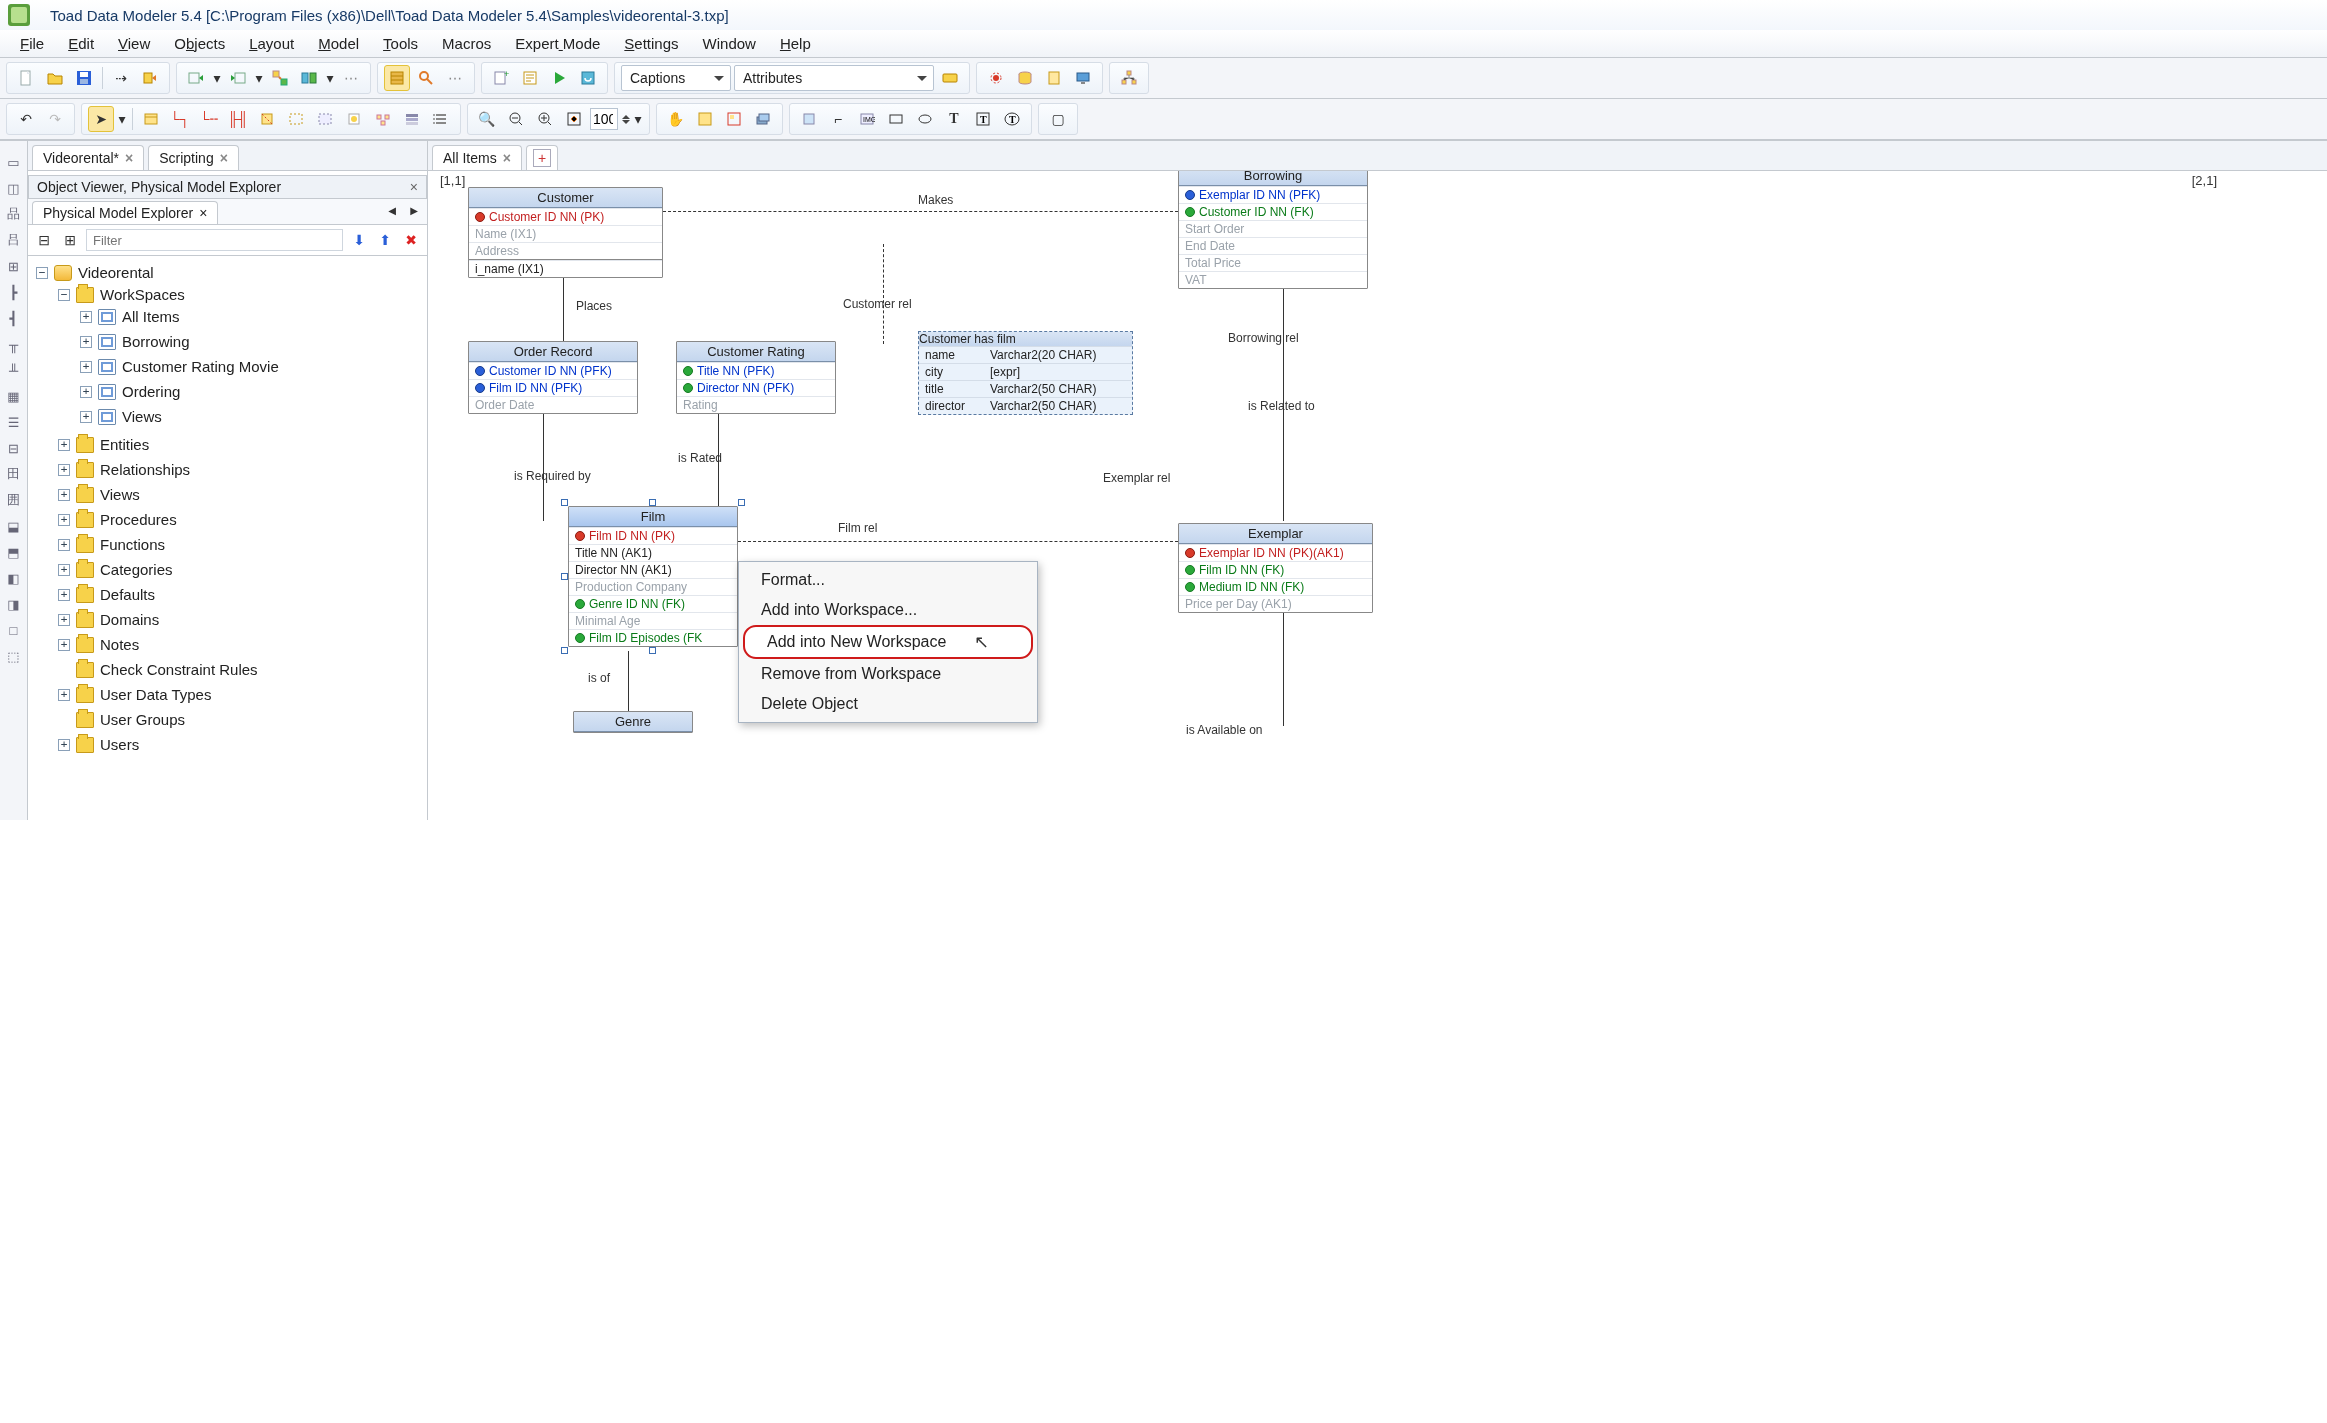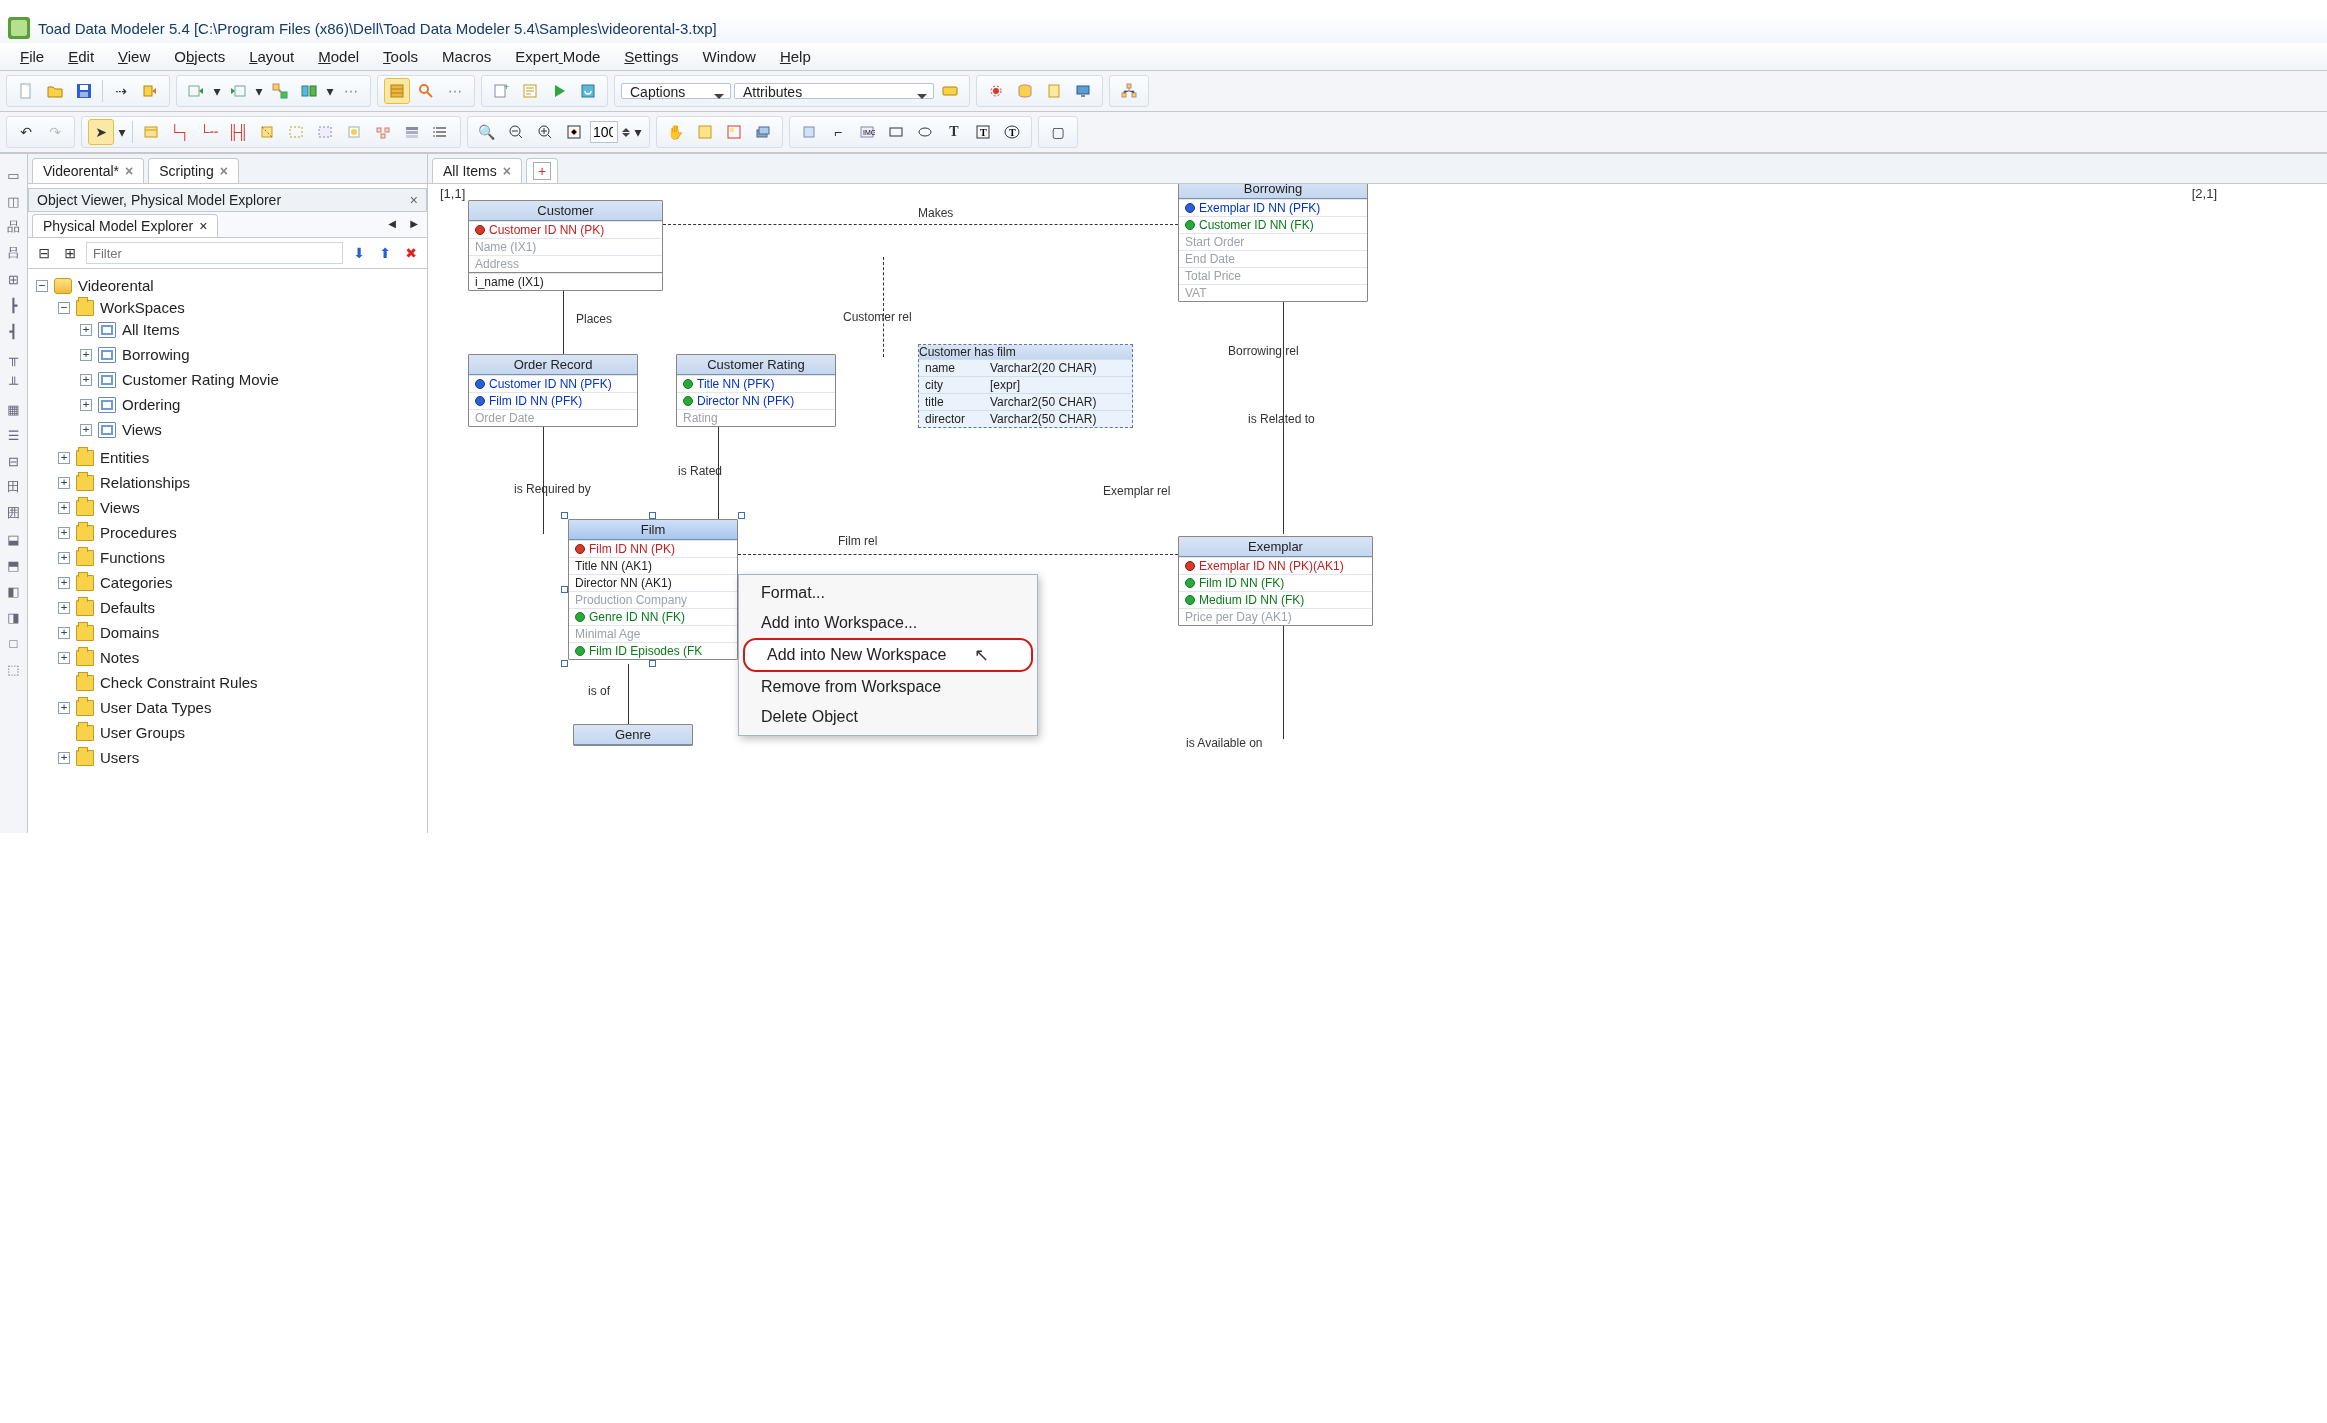--- a/index.html
+++ b/index.html
@@ -1,34 +1,34 @@
 <!DOCTYPE html>
 <html><head>
 <meta charset="utf-8">
 <style>
   * { box-sizing: border-box; }
   html, body { margin:0; padding:0; font-family: "Segoe UI", Tahoma, sans-serif; font-size:13px; background:#fff; color:#222; user-select:none; }
   :root { --blue-grad-top:#f5f9fd; --blue-grad-bot:#dce7f5; --border:#9db6d1; --panel:#e8eef7; --tbbg:#f3f5f9; --tbborder:#c4c9cf; --yellow:#f7d64a; --highlight:#fdf2b3; }
   
-  .titlebar { display:flex; align-items:center; gap:8px; padding:4px 8px; background:linear-gradient(#fff,#f3f7fc);margin-top:13px; }
+  .titlebar { display:flex; align-items:center; gap:20px; padding:4px 8px; background:linear-gradient(#fff,#f3f7fc); }
   .titlebar img,.titlebar .appicon { width:22px; height:22px; }
   .appicon { background:#5a9e3c; border-radius:3px; position:relative; }
   .appicon::after{content:"";position:absolute;inset:3px;background:#b7e08e;border-radius:2px;}
   .titletext { font-size:15px; color:#173a66; }
   
   .menubar { display:flex; gap:4px; padding:3px 10px; background:linear-gradient(#fff,#f0f3f8); border-bottom:1px solid var(--tbborder); }
   .menuitem { padding:2px 10px; font-size:15px; color:#222; cursor:pointer; border-radius:2px; }
   .menuitem .ul { text-decoration:underline; }
   
   .toolrow { display:flex; flex-wrap:wrap; gap:6px; padding:4px 6px; border-bottom:1px solid var(--tbborder); background:var(--tbbg); }
   .toolgroup { display:flex; align-items:center; gap:3px; padding:2px 6px; border:1px solid #d6dde6; border-radius:3px; background:linear-gradient(#fbfdff,#eef3f9); }
   .tbtn { width:26px; height:26px; display:flex; align-items:center; justify-content:center; border:1px solid transparent; border-radius:3px; cursor:pointer; font-size:14px; color:#333; }
   .tbtn svg { width:16px; height:16px; }
   .sep { width:1px; height:22px; background:#c9d1da; margin:0 2px; }
-  .combo { height:16px; border:1px solid #b8c4d2; background:#fff; padding:0 22px 0 8px; font-size:14px; border-radius:2px; position:relative; display:flex;align-items:flex-start; }
+  .combo { height:26px; border:1px solid #b8c4d2; background:#fff; padding:0 22px 0 8px; font-size:14px; border-radius:2px; position:relative; display:flex;align-items:center; }
   .combo::after{content:"";position:absolute;right:6px;top:10px;border:5px solid transparent;border-top-color:#444;}
   .spin { display:flex; align-items:center; gap:4px; }
   .spin input { width:28px; height:22px; border:1px solid #b8c4d2; text-align:right; padding-right:4px; font-size:14px;}
   
   .mainarea { display:flex; height:680px; position:relative; border-top:1px solid var(--tbborder); }
   .sidestrip { width:28px; background:var(--tbbg); border-right:1px solid var(--tbborder); display:flex; flex-direction:column; gap:4px; padding-top:10px; align-items:center; }
   .sidestrip .sbtn { width:22px;height:22px; border:1px solid transparent; border-radius:2px; display:flex;align-items:center;justify-content:center;color:#667; cursor:pointer;}
   .leftpanel { width:400px; display:flex; flex-direction:column; border-right:1px solid var(--tbborder); background:#fff; }
   .doc-tabs { display:flex; padding:4px 4px 0; gap:4px; background:#f0f3f8; border-bottom:1px solid var(--tbborder);}
   .doc-tab { padding:4px 10px; border:1px solid var(--tbborder); border-bottom:none; background:#fff; font-size:14px; display:flex;align-items:center;gap:6px; border-top-left-radius:4px;border-top-right-radius:4px;}

